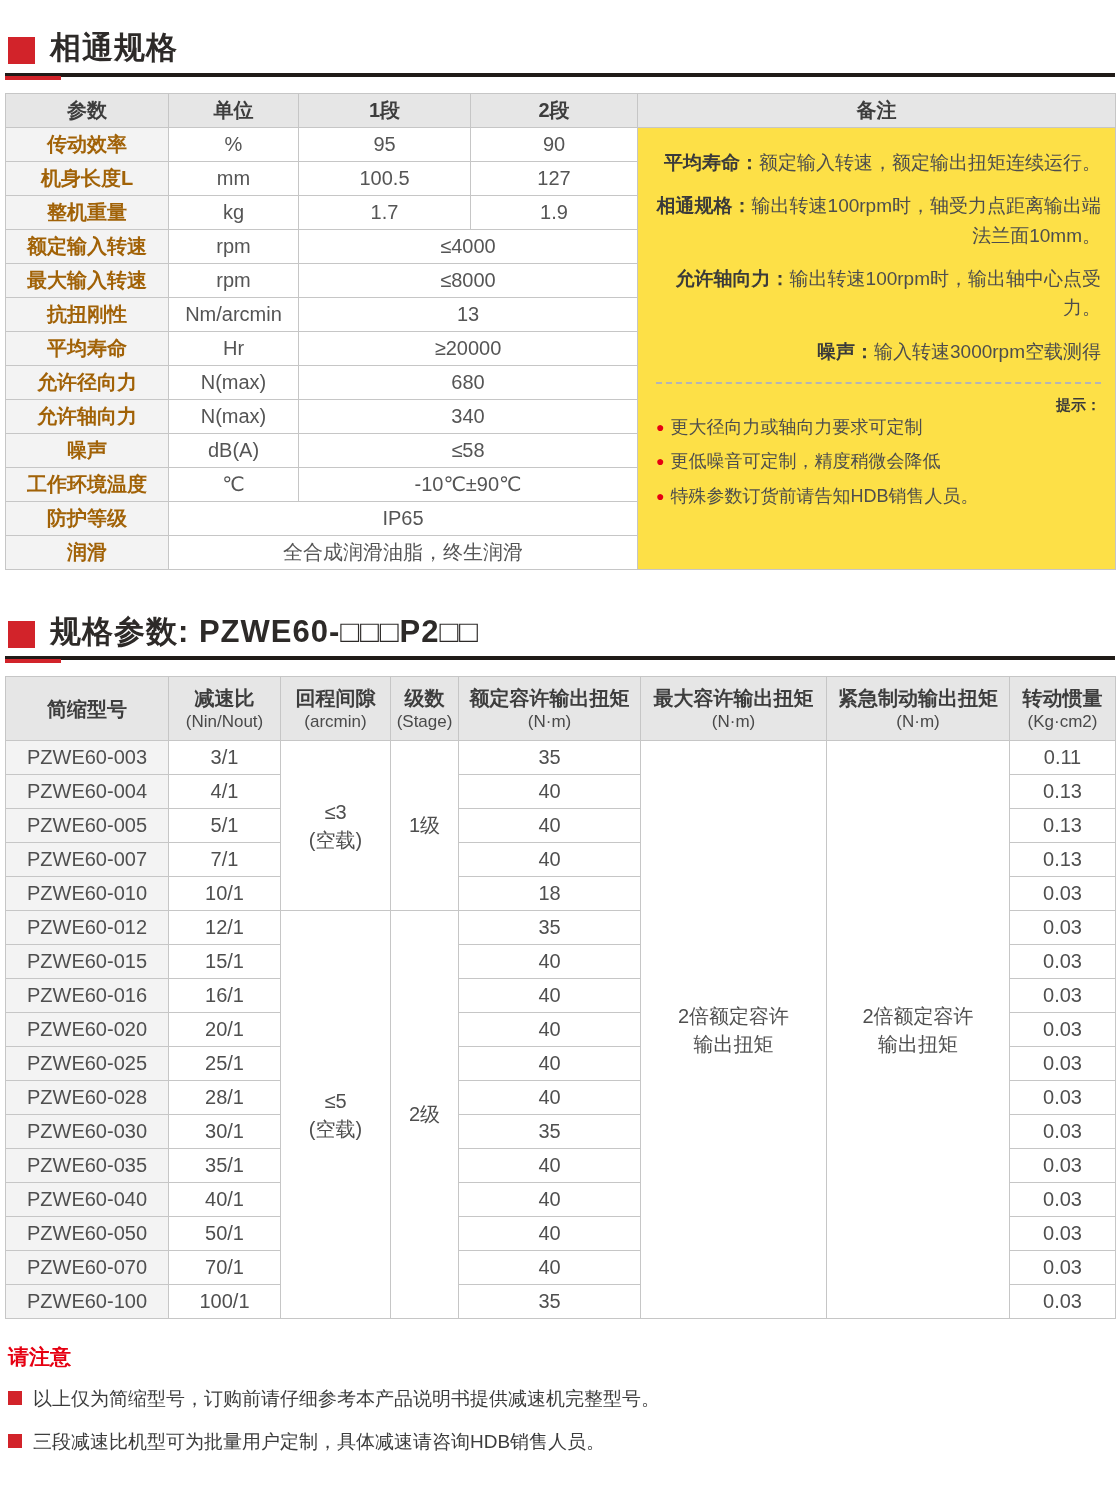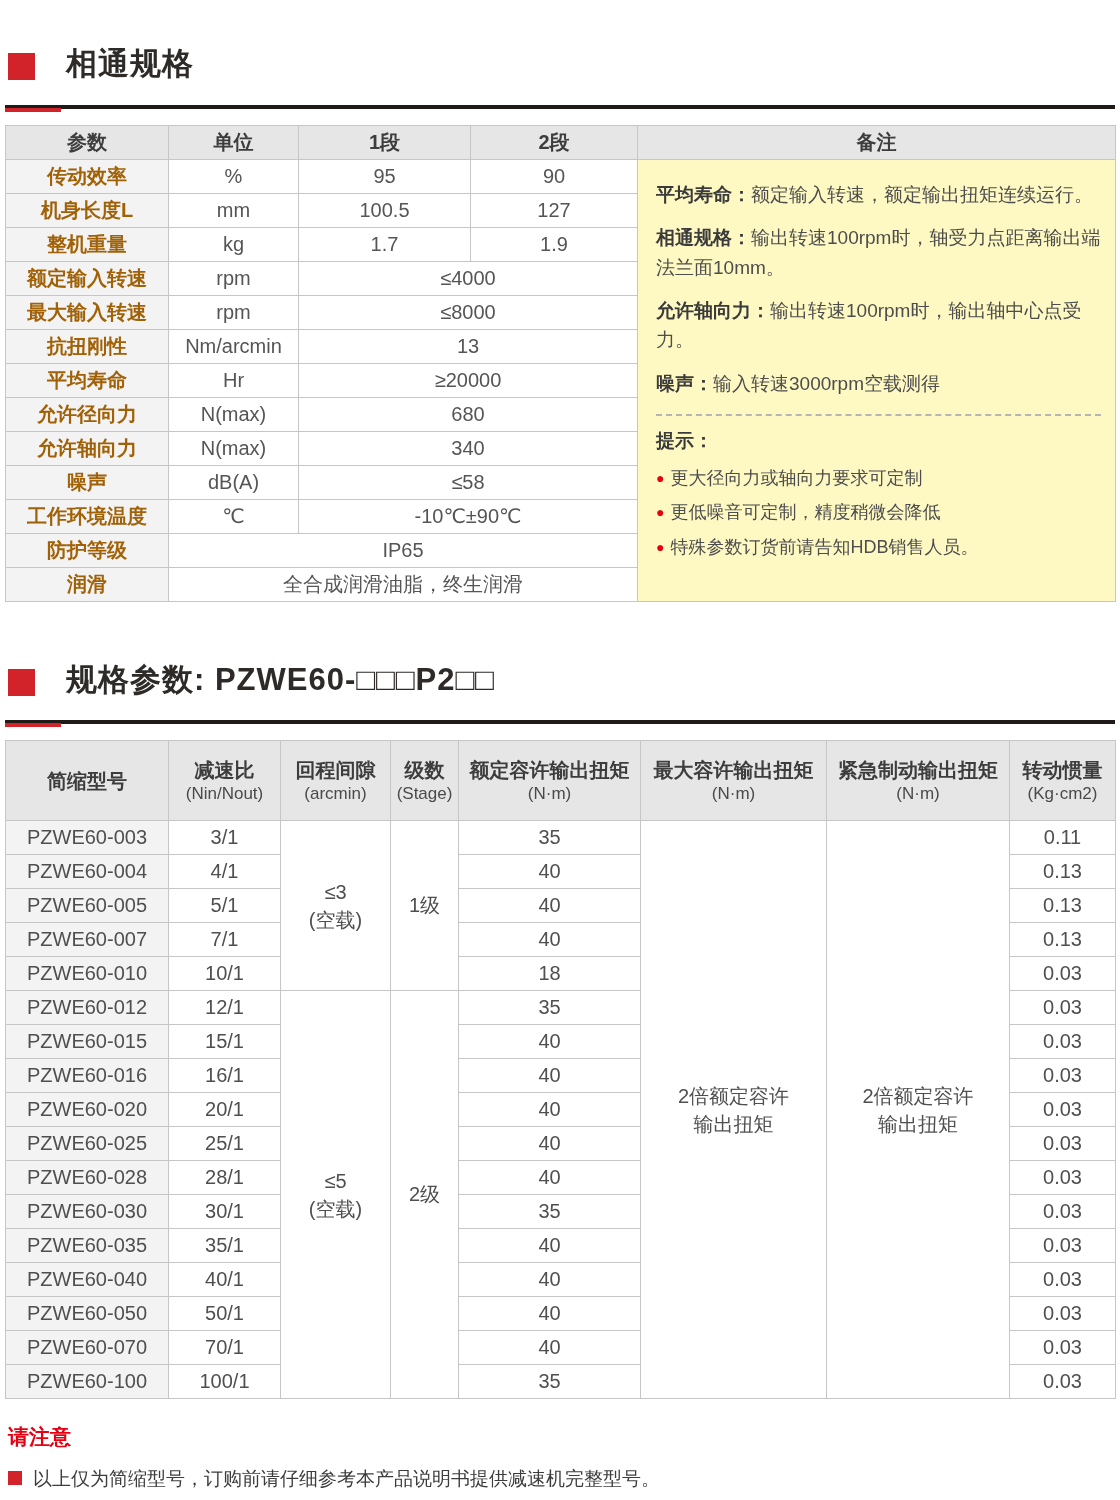--- a/index.html
+++ b/index.html
@@ -7,47 +7,47 @@
   body{
     width:1120px;height:1500px;background:#ffffff;
     font-family:"Liberation Sans","DejaVu Sans",sans-serif;
     color:#404040;overflow:hidden;
   }
   .page{padding:30px 5px 0 5px;}
 
   
   .sec-head{display:flex;align-items:center;padding-left:3px;}
   .red-sq{width:27px;height:27px;background:#d2232a;margin-right:15px;flex:0 0 27px;margin-top:6px;}
-  .sec-title{font-size:31px;font-weight:bold;color:#2d2a28;letter-spacing:1px;margin:16px;line-height:1.15;text-align:right;}
+  .sec-title{font-size:31px;font-weight:bold;color:#2d2a28;letter-spacing:1px;margin:0;line-height:1.15;text-align:right;}
   .sec-rule{height:4px;background:#201b18;position:relative;margin-top:7px;}
   .sec-rule::before{content:"";position:absolute;left:0;bottom:-3px;width:56px;height:4px;background:#d2232a;}
 
   
   table{border-collapse:collapse;table-layout:fixed;width:1110px;}
   th,td{border:1px solid #c6c6c6;text-align:center;vertical-align:middle;padding:0;}
 
   
   .t1{margin-top:16px;}
   .t1 thead th{background:#e6e6e6;height:34px;font-size:20px;color:#3d3d3d;font-weight:bold;}
   .t1 tbody td{height:34px;font-size:20px;color:#555555;}
   .t1 .p-cell{background:#f3f3f3;font-weight:bold;color:#a16207;}
-  .remarks-cell{text-align:left;vertical-align:top;padding:20px 14px 0 18px;background:#fef9c3;}
+  .remarks-cell{text-align:right;vertical-align:top;padding:20px 14px 0 18px;background:#fde047;}
   .remark-p{margin:0 0 14px;font-size:19px;line-height:1.55;color:#4d4d4d;}
   .remark-p b{color:#3a3a3a;}
   .remark-divider{border:none;border-top:2px dashed #b5b5b5;margin:16px 0 12px;height:0;}
-  .tips-label{font-weight:bold;font-size:19px;color:#3a3a3a;margin:0 0 12px;}
+  .tips-label{font-weight:bold;font-size:15px;color:#3a3a3a;margin:0 0 0;}
   .tip{display:flex;align-items:flex-start;font-size:18px;color:#4d4d4d;margin-bottom:9px;line-height:1.4;}
   .tip-dot{color:#e60012;font-size:14px;margin-right:6px;line-height:1.8;}
 
   
   .sec2{margin-top:44px;}
 
   
   .t2{margin-top:16px;}
-  .t2 thead th{background:#e6e6e6;height:80px;}
+  .t2 thead th{background:#e6e6e6;height:64px;}
   .h-main{font-size:20px;font-weight:bold;color:#3d3d3d;line-height:1.3;}
   .h-sub{font-size:17px;font-weight:normal;color:#4a4a4a;line-height:1.25;}
   .t2 tbody td{height:34px;font-size:20px;color:#4f4f4f;}
   .t2 .m-cell{background:#f3f3f3;}
   .t2 .ml div{line-height:1.4;}
 
   
   .notes{margin-top:24px;padding-left:3px;}
   .notes-title{color:#e60012;font-size:21px;margin:0 0 16px;font-weight:bold;}
   .note-item{display:flex;align-items:flex-start;margin-bottom:18px;}

